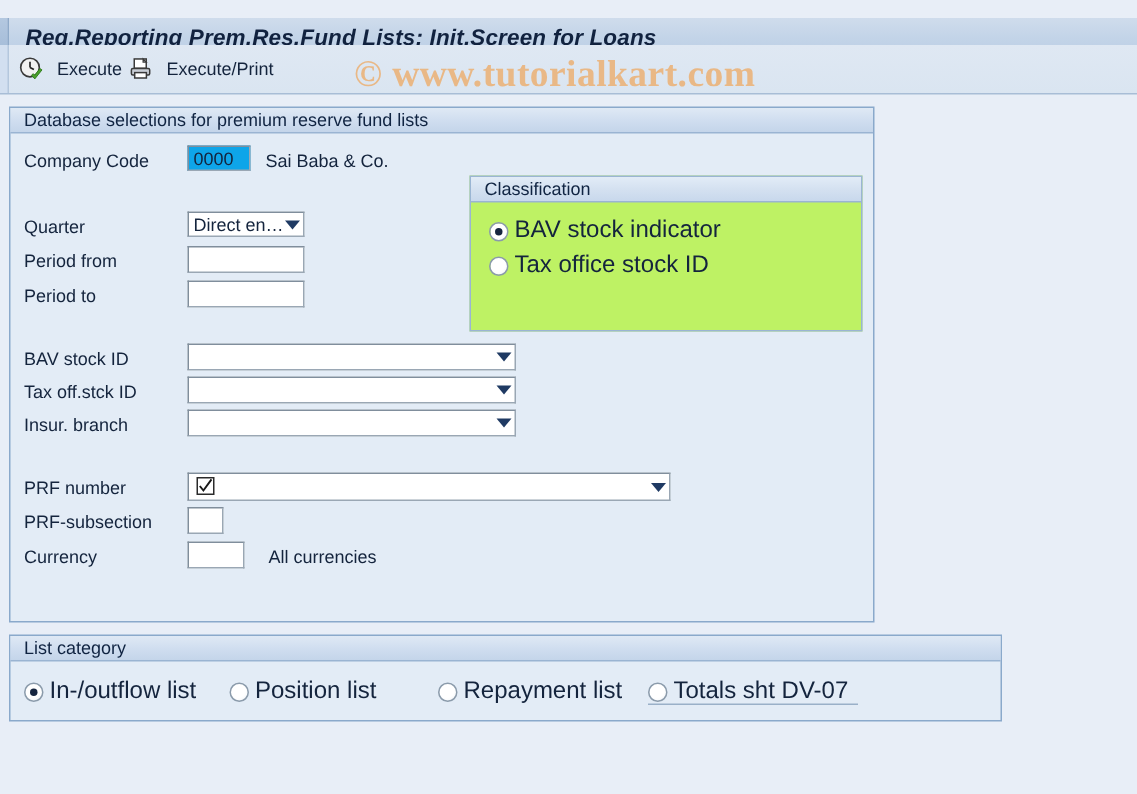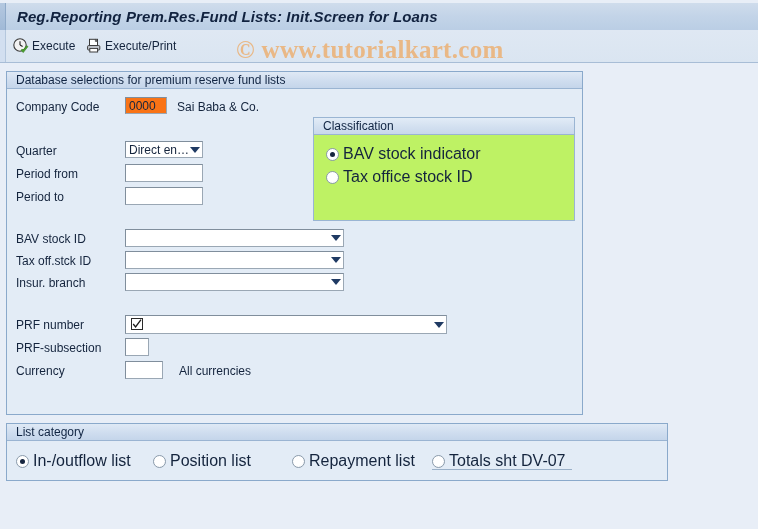--- a/index.html
+++ b/index.html
@@ -13,21 +13,21 @@
     font-family: "Liberation Sans", sans-serif;
     font-size: 12px;
     color: #1a1a2e;
     overflow: hidden;
     position: relative;
   }
 
   
   #titlebar {
     position: absolute;
-    left: 0; top: 3px;
+    left: 0; top: 12px;
     width: 758px; height: 30px;
     background: linear-gradient(to bottom, #cfdcec 0%, #c3d4e8 45%, #b9cde4 100%);
     border-bottom: 1px solid #97b2d0;
     box-sizing: border-box;
     padding-left: 36px;
   }
   #titlebar .edge {
     position: absolute;
     left: 0; top: 0;
     width: 6px; height: 29px;
@@ -62,21 +62,21 @@
     background: #d2dff0;
     border-right: 1px solid #b4c7dd;
     box-sizing: border-box;
   }
   .tbtn {
     position: absolute;
     top: 5px;
     height: 22px;
     display: flex;
     align-items: center;
-    gap: 2px;
+    gap: 8px;
     padding: 0 2px;
     cursor: pointer;
     white-space: nowrap;
   }
   .tbtn .lbl {
     font-size: 12px;
     color: #14243d;
   }
   .tb-ico { width: 18px; height: 18px; display: block; }
 
@@ -151,21 +151,21 @@
     border-top-color: #808e9c;
     border-left-color: #808e9c;
     box-sizing: border-box;
     font-family: "Liberation Sans", sans-serif;
     font-size: 12px;
     color: #14243d;
     padding: 0 3px;
     outline: none;
   }
   .inp.readonly {
-    background: #f97316;
+    background: #0ea5e9;
     color: #14243d;
   }
 
   
   .combo {
     position: absolute;
     background: #ffffff;
     border: 1px solid #9aa7b4;
     border-top-color: #808e9c;
     border-left-color: #808e9c;

